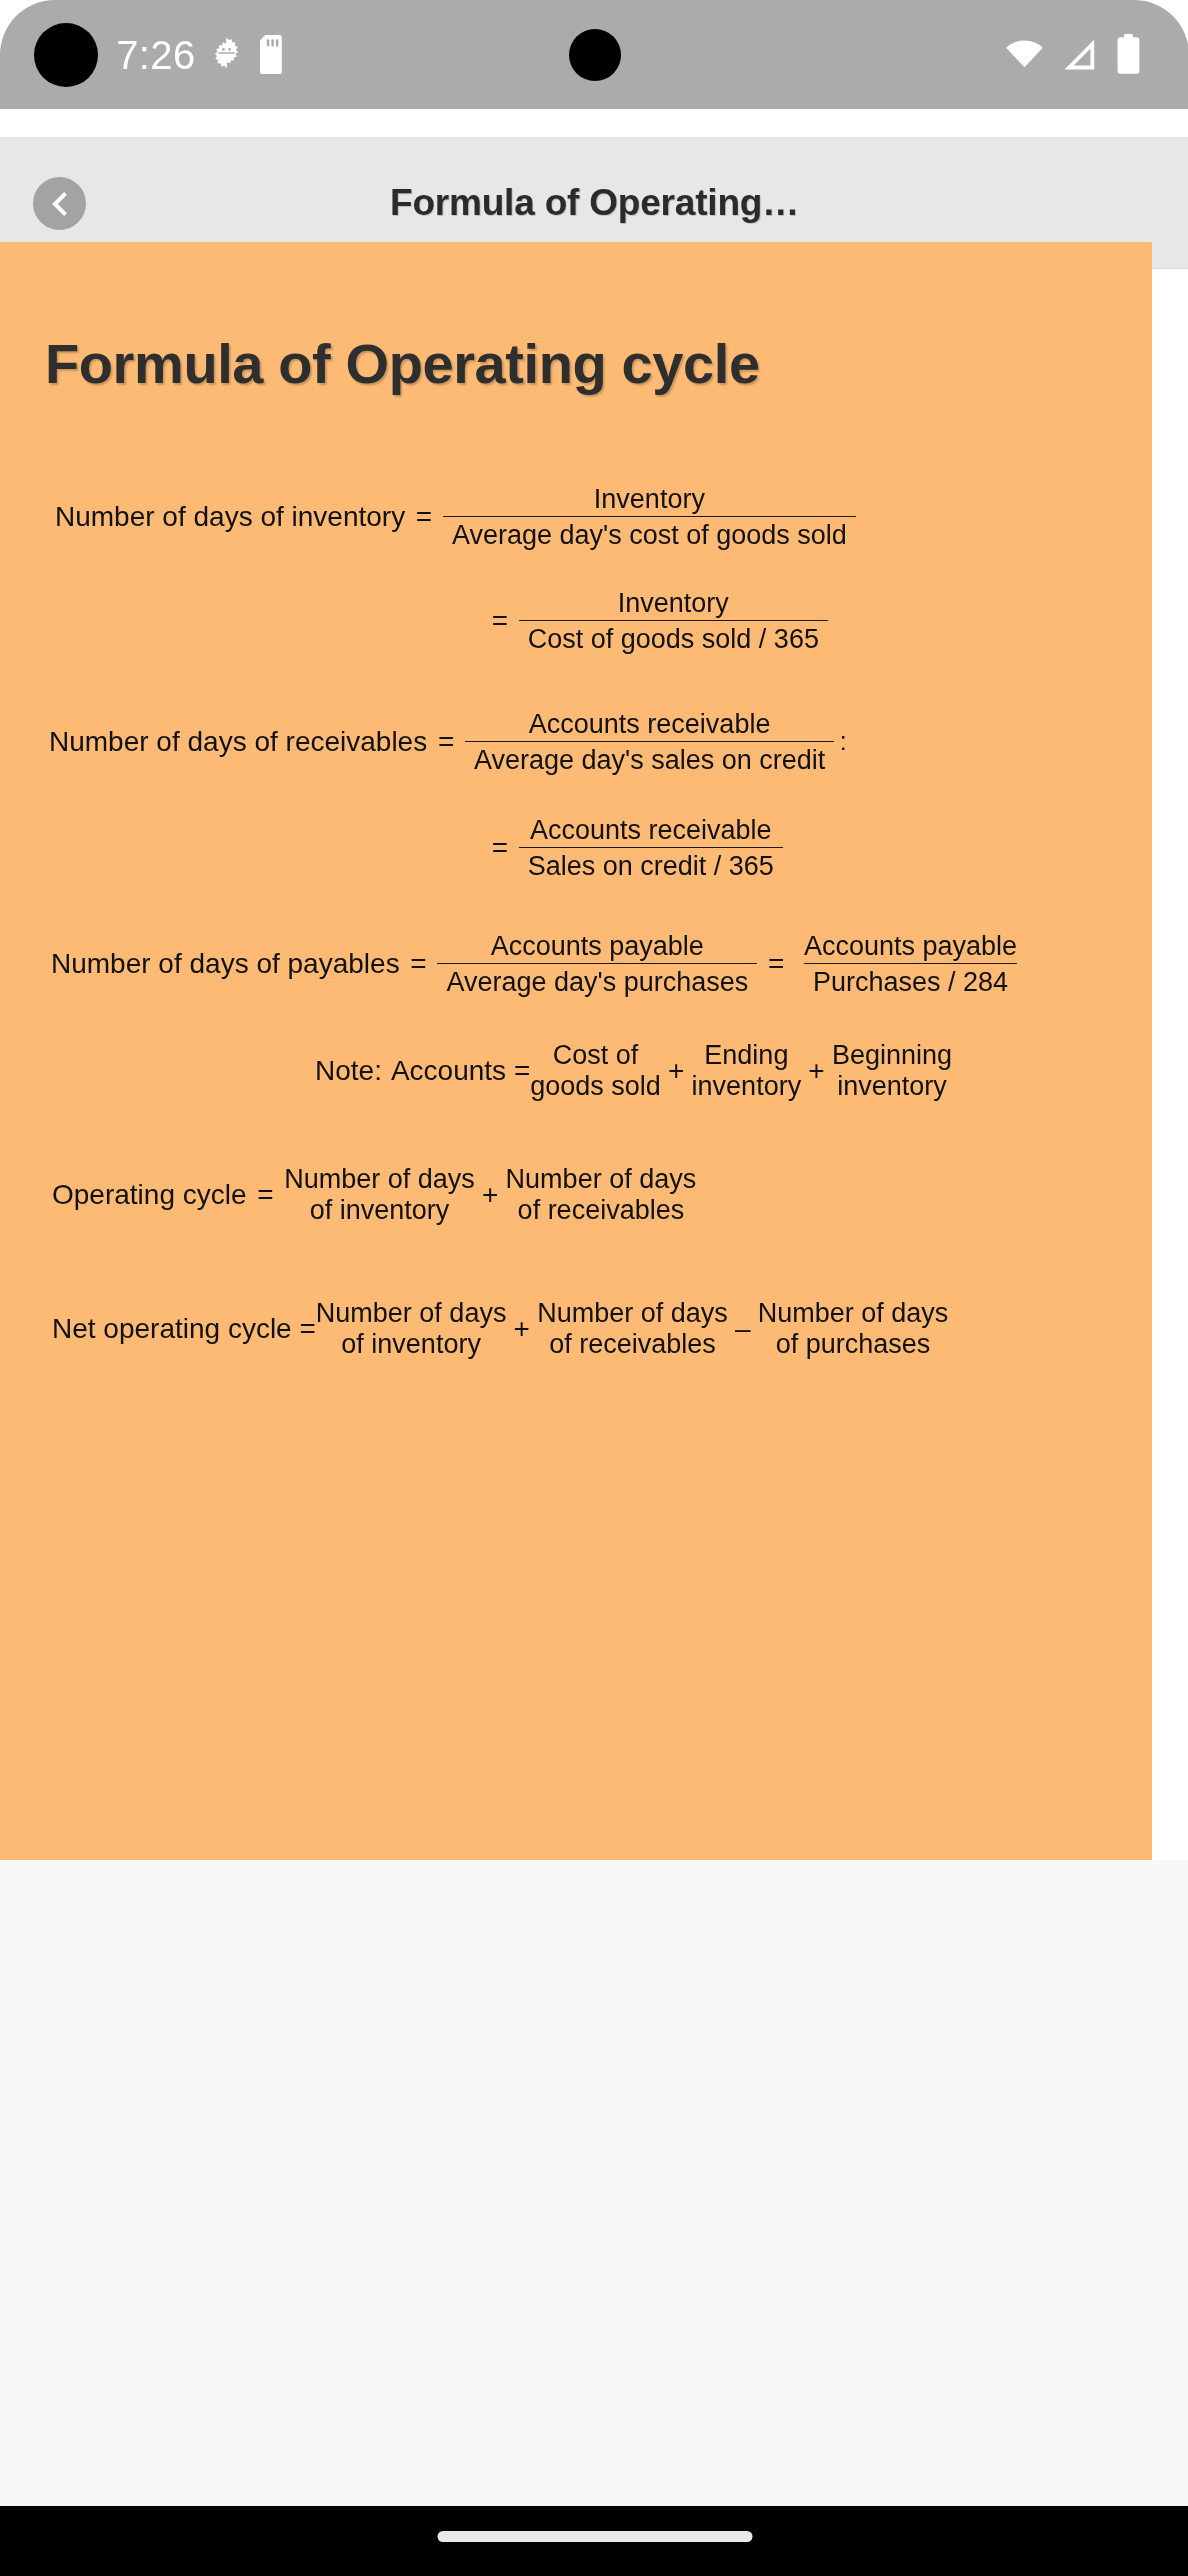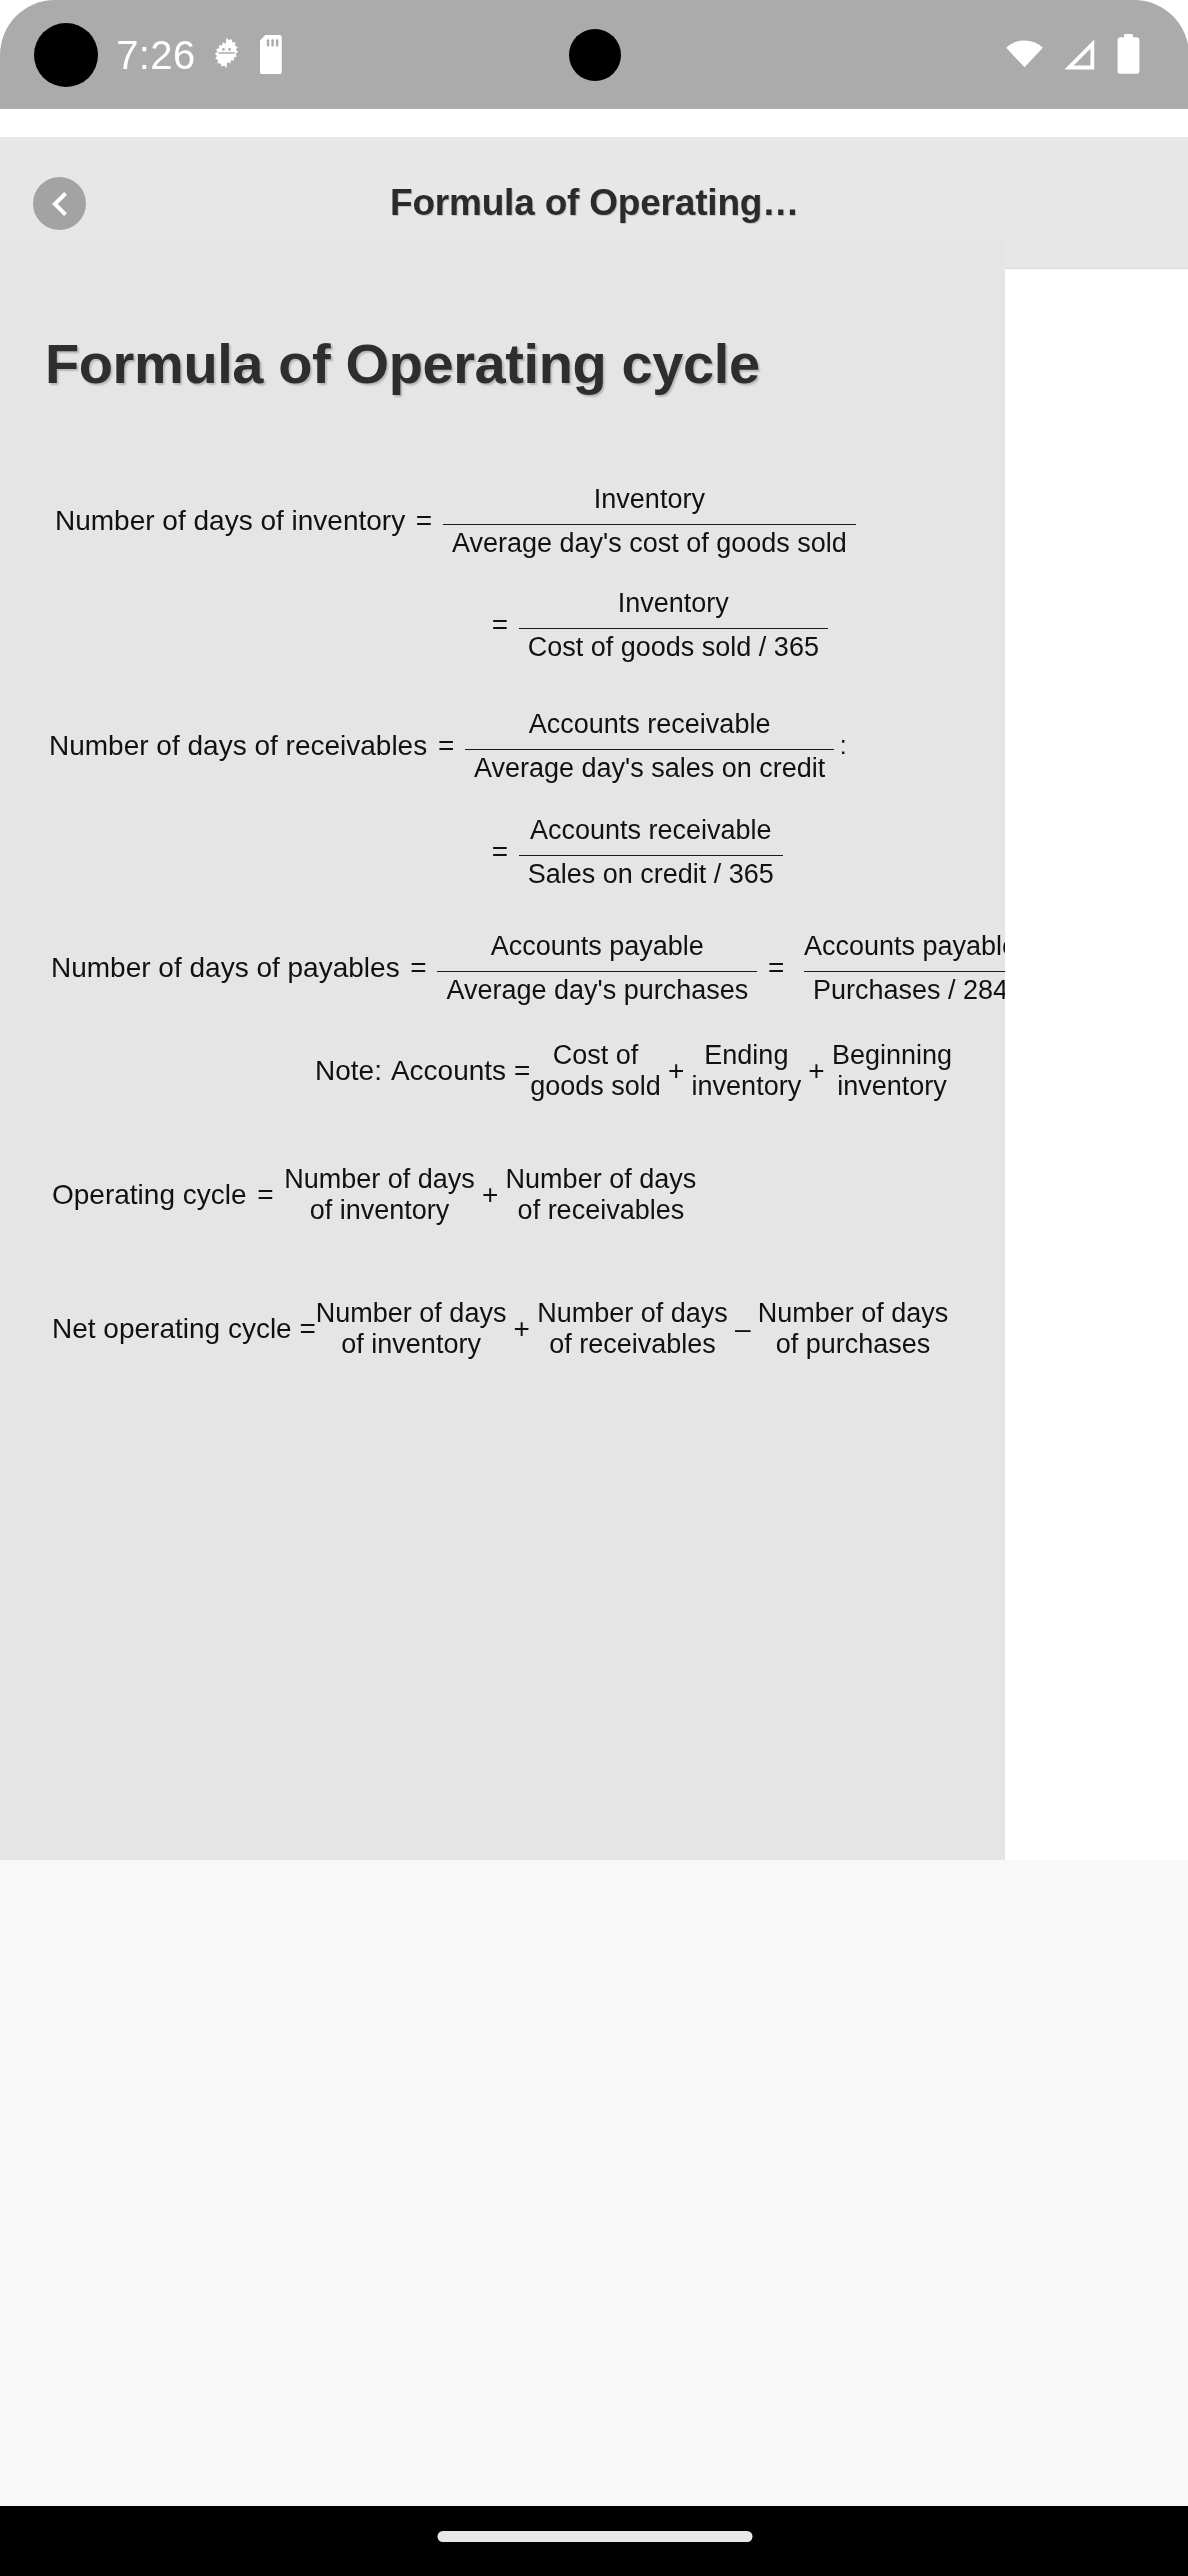--- a/index.html
+++ b/index.html
@@ -107,23 +107,23 @@
     color: #2b2b2b;
     letter-spacing: -0.2px;
     text-shadow: 0.9px 0.9px 0.9px rgba(0,0,0,0.18);
     pointer-events: none;
   }
 
   
   #content {
     position: absolute;
     top: 242px; left: 0;
-    width: 1005px;
+    width: 1152px;
     height: 1619px;
-    background: #e5e5e5;
+    background: #fdba74;
     overflow: hidden;
   }
 
   #page-title {
     position: absolute;
     left: 45px; top: 89px;
     font-size: 56px;
     font-weight: bold;
     color: #2e2e2e;
     letter-spacing: -0.4px;
@@ -175,21 +175,20 @@
   .frac .num {
     font-size: 27px;
     padding: 0 9px 1.8px 9px;
     white-space: nowrap;
   }
   .frac .den {
     font-size: 27px;
     padding: 2.7px 9px 0 9px;
     border-top: 1.8px solid #1a1a1a;
     white-space: nowrap;
-    margin-top: 8px;
   }
 
   
   .stack {
     display: inline-flex;
     flex-direction: column;
     align-items: center;
     line-height: 1.14;
     font-size: 27px;
     white-space: nowrap;

